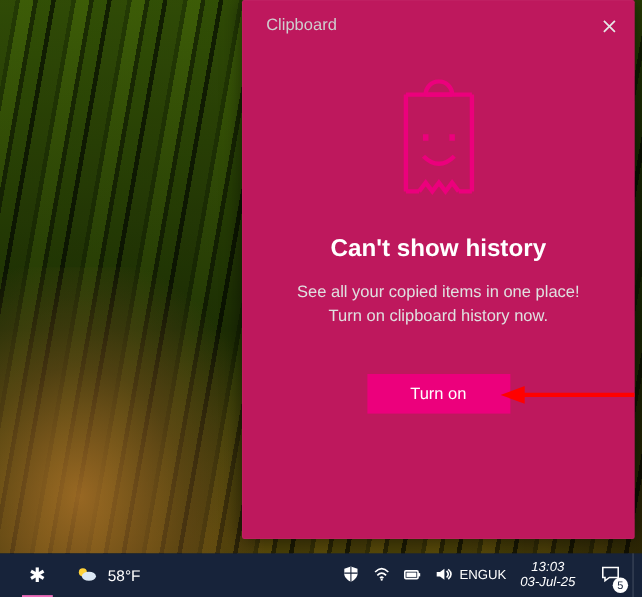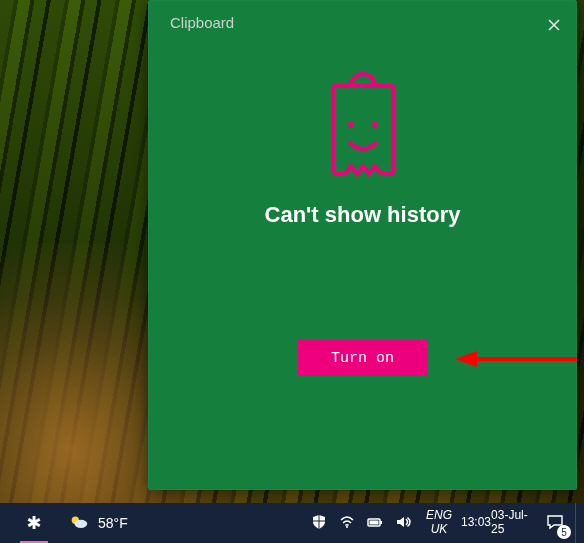--- a/index.html
+++ b/index.html
@@ -20,48 +20,48 @@
     pointer-events:none;
   }
   .desktop::before{ 
     content:"";position:absolute;right:0;top:0;width:160px;height:100%;
     background:linear-gradient(90deg,rgba(0,0,0,0),rgba(0,0,0,.35));
     pointer-events:none;
   }
 
   
   .panel{
-    position:absolute;top:0;right:7px;width:429px;height:490px;
-    background:#15803d;border-radius:2px;
+    position:absolute;top:0;right:7px;width:357px;height:490px;
+    background:#be185d;border-radius:2px;
     box-shadow:0 0 18px rgba(0,0,0,.55),0 0 0 1px rgba(255,255,255,.03) inset;
     color:#e6e6e6;
   }
   .panel-title{position:absolute;top:14px;left:22px;font-size:15px;color:#cfcfcf;}
   .panel-close{
     position:absolute;top:6px;right:6px;width:34px;height:30px;
     display:flex;align-items:center;justify-content:center;
     cursor:pointer;color:#e6e6e6;
   }
   .panel-close svg{width:12px;height:12px;stroke:#e6e6e6;stroke-width:1.6;}
 
   .clip-icon{position:absolute;top:72px;left:50%;transform:translateX(-50%);}
   .clip-icon svg{width:84px;height:112px;stroke:#ec007c;fill:none;stroke-width:4;}
 
   .heading{
-    position:absolute;top:202px;left:0;width:100%;text-align:center;
+    position:absolute;top:213px;left:0;width:100%;text-align:center;
     font-size:22px;font-weight:600;color:#ffffff;
   }
   .subtext{
     position:absolute;top:255px;left:20px;right:20px;text-align:center;
     font-size:15px;line-height:1.45;color:#e0e0e0;
   }
   .turn-on{
     position:absolute;top:340px;left:50%;transform:translateX(-50%);
     width:130px;height:36px;border:none;cursor:pointer;
-    background:#ec007c;color:#ffffff;font-size:15px;font-family:Liberation Mono, monospace;
+    background:#ec007c;color:#ffffff;font-size:15px;font-family:Liberation Sans, sans-serif;
   }
 
   
   .arrow{position:absolute;top:349px;left:455px;width:122px;height:20px;pointer-events:none;}
   .arrow svg{width:100%;height:100%;}
 
   
   .taskbar{
     position:absolute;left:0;right:0;bottom:0;height:40px;
     background:#17233a;display:flex;align-items:center;color:#fff;
@@ -71,22 +71,22 @@
   .taskbar .right{margin-left:auto;display:flex;align-items:center;height:100%;padding-right:2px;}
   .tb-btn{height:40px;display:flex;align-items:center;justify-content:center;cursor:pointer;}
   .slack-ico{width:40px;display:flex;align-items:center;justify-content:center;position:relative;}
   .slack-glyph{font-size:18px;line-height:1;}
   .slack-underline{position:absolute;bottom:0;left:6px;right:6px;height:2px;background:#ec6cb9;}
   .weather{display:flex;align-items:center;gap:8px;padding:0 14px;font-size:14px;}
   .weather-ico{width:22px;height:22px;}
   .tray-ico{width:28px;}
   .tray-ico svg{width:16px;height:16px;stroke:#fff;fill:none;stroke-width:1.5;}
   .chev{width:22px;}
-  .lang{width:44px;flex-direction:column;line-height:1.15;font-size:12px;font-style:italic;}
-  .clock{width:74px;flex-direction:row;line-height:1.15;font-size:12px;}
+  .lang{width:44px;flex-direction:row;line-height:1.15;font-size:12px;}
+  .clock{width:74px;flex-direction:column;line-height:1.15;font-size:12px;font-style:italic;}
   .action-center{width:40px;position:relative;}
   .badge{
     position:absolute;bottom:4px;right:4px;min-width:14px;height:14px;
     border-radius:7px;background:#ffffff;color:#17233a;
     font-size:10px;display:flex;align-items:center;justify-content:center;
     padding:0 3px;box-sizing:border-box;
   }
   .show-desktop{width:6px;height:40px;border-left:1px solid rgba(255,255,255,.18);}
 </style>
 </head>
@@ -113,20 +113,24 @@
 
       <path d="M24 102 l6 -8 l6 8 l6 -8 l6 8 l6 -8 l6 8"></path>
 
       <path d="M30 50 v6 M54 50 v6" stroke-width="5"></path>
 
       <path d="M28 70 q14 14 28 0"></path>
     </svg>
   </div>
 
   <div class="heading">Can't show history</div>
+  <div class="subtext">
+    <span>See all your copied items in one place!</span><br>
+    <span>Turn on clipboard history now.</span>
+  </div>
 
   <button class="turn-on">Turn on</button>
 </div>
 
 <div class="arrow">
   <svg viewBox="0 0 122 20">
     <defs></defs>
     <line x1="122" y1="10" x2="18" y2="10" stroke="#ff0000" stroke-width="4"></line>
     <polygon points="0,10 22,2 22,18" fill="#ff0000"></polygon>
   </svg>

